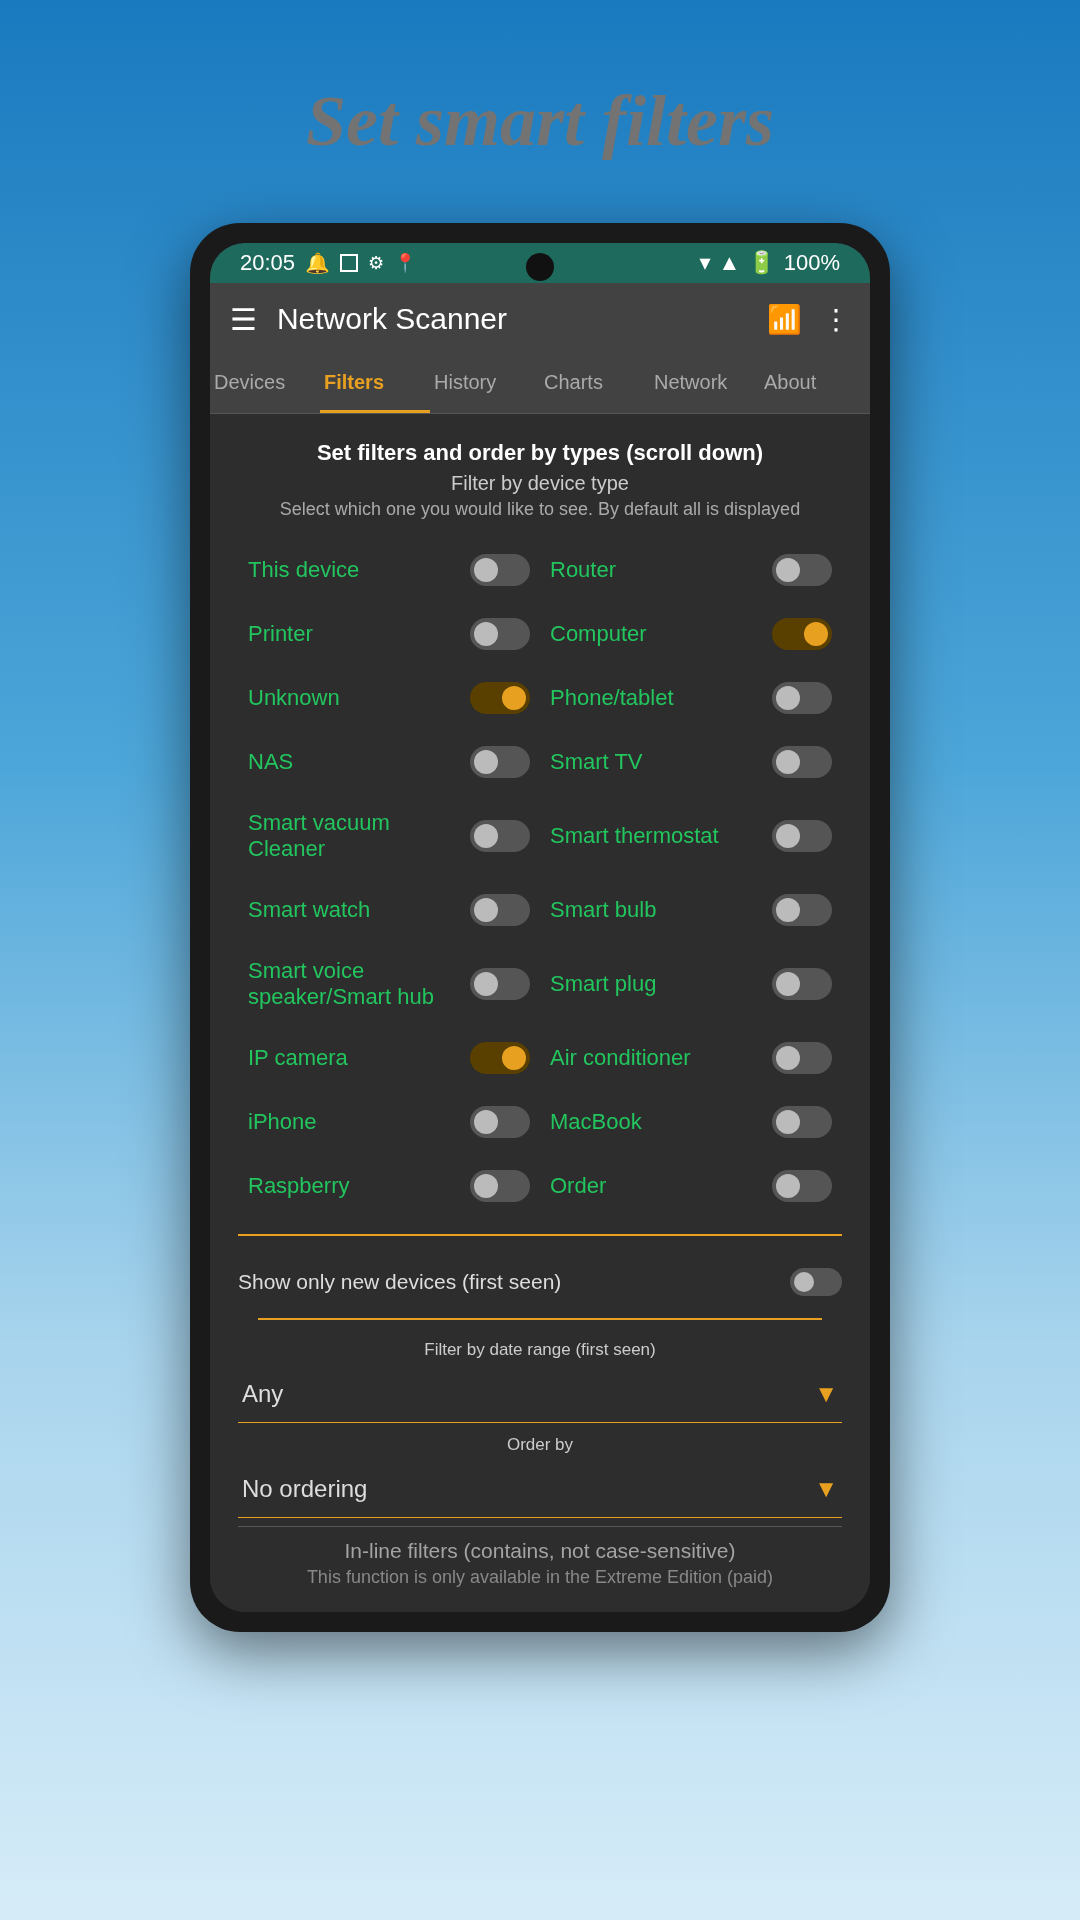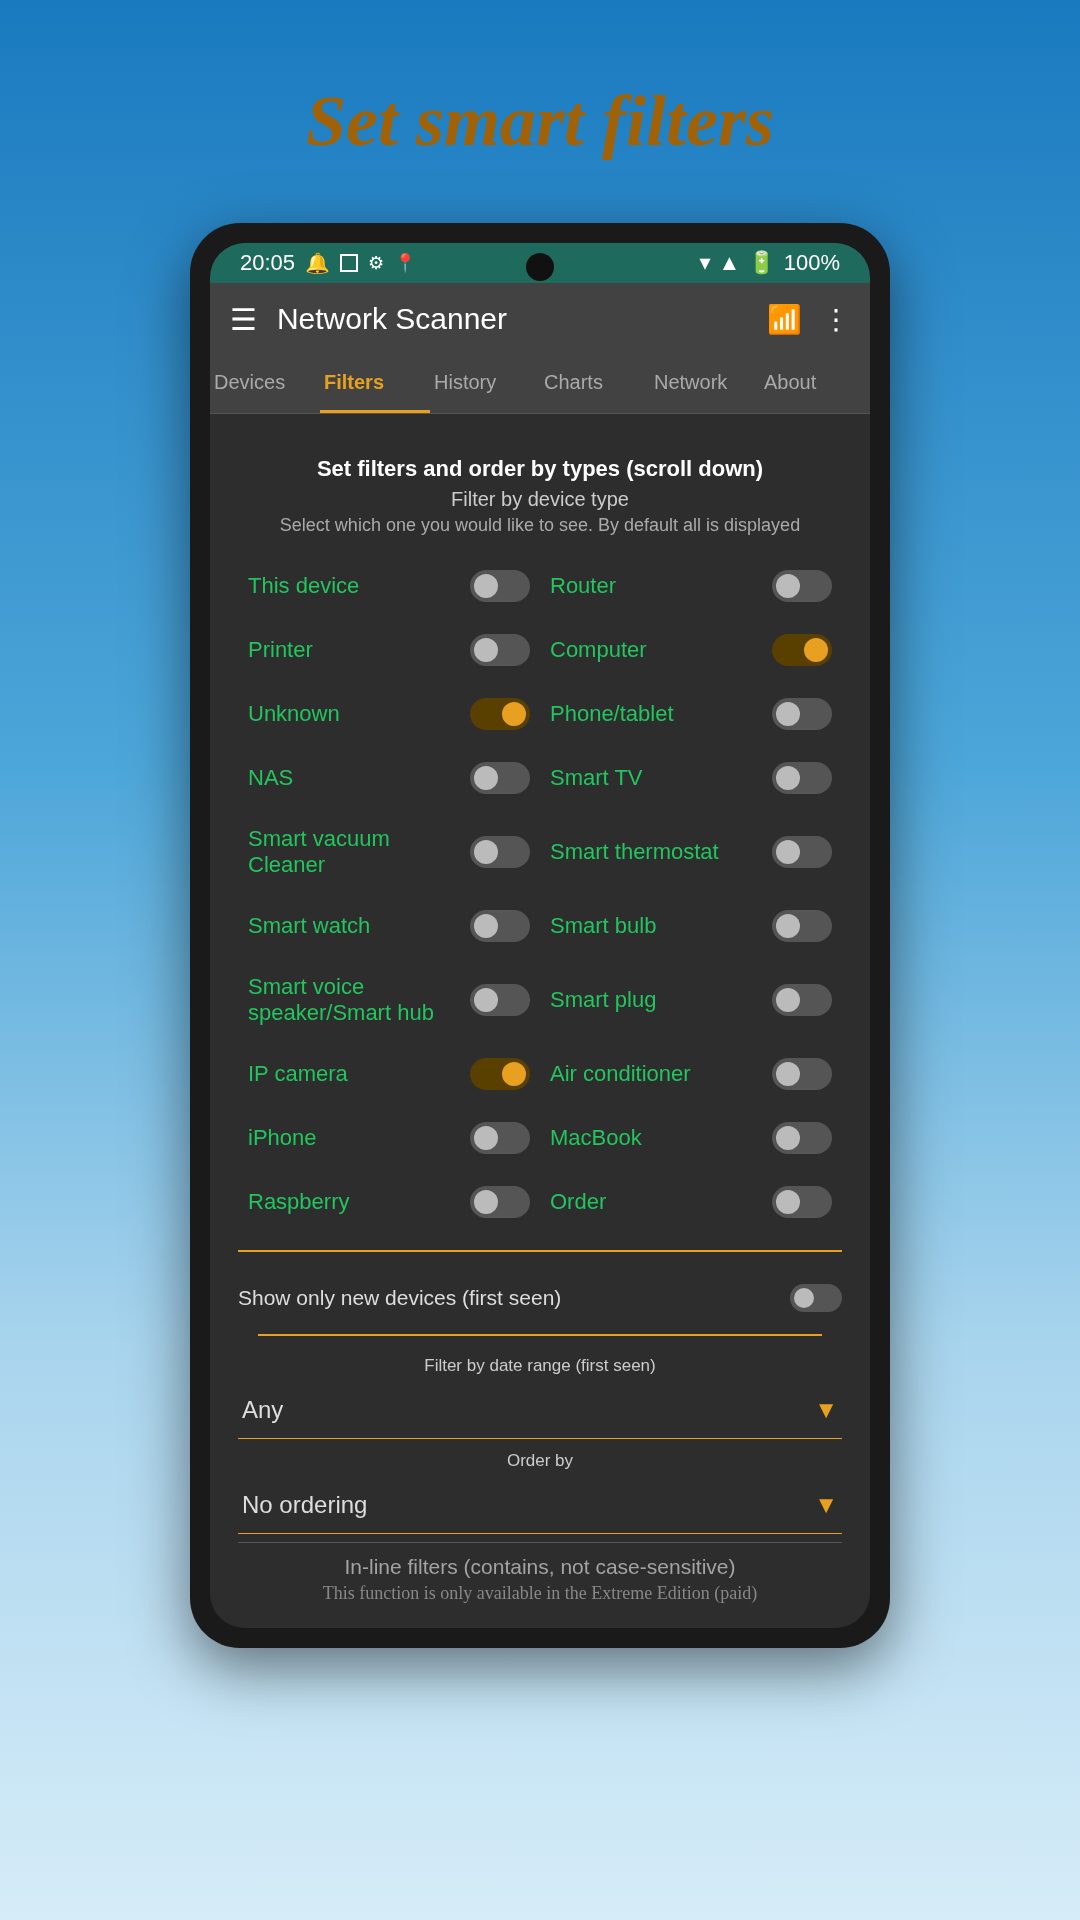--- a/index.html
+++ b/index.html
@@ -9,21 +9,21 @@
       height: 1920px;
       background: linear-gradient(180deg, #1a7abf 0%, #4da6d9 40%, #a8d4ed 70%, #d6ecf8 100%);
       display: flex;
       flex-direction: column;
       align-items: center;
       font-family: 'Arial', sans-serif;
       overflow: hidden;
     }
 
     .page-title {
-      color: #a16207;
+      color: #737373;
       font-size: 72px;
       font-weight: 900;
       font-style: italic;
       text-align: center;
       margin-top: 80px;
       margin-bottom: 60px;
       font-family: Georgia, serif;
     }
 
     .phone-wrapper {
@@ -134,21 +134,20 @@
 
     .tab.active {
       color: #e8a020;
       border-bottom: 3px solid #e8a020;
       font-weight: bold;
     }
 
     .content {
       background: #2d2d2d;
       padding: 8px;
-      margin-top: 16px;
     }
 
     .filter-header {
       padding: 18px 20px 10px;
       text-align: center;
     }
 
     .filter-title {
       color: white;
       font-size: 22px;
@@ -293,21 +292,20 @@
 
     .inline-filter-title {
       color: #a3a3a3;
       font-size: 21px;
       margin-bottom: 4px;
     }
 
     .inline-filter-desc {
       color: #888;
       font-size: 18px;
-      font-family: Liberation Serif, serif;
     }
   </style>
 </head>
 <body>
 
 <div class="page-title">Set smart filters</div>
 
 <div class="phone-wrapper">
   <div class="phone-screen">
 

